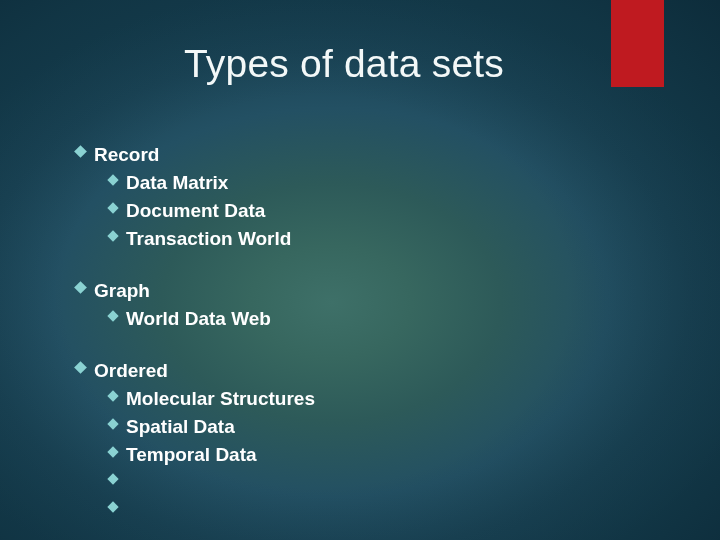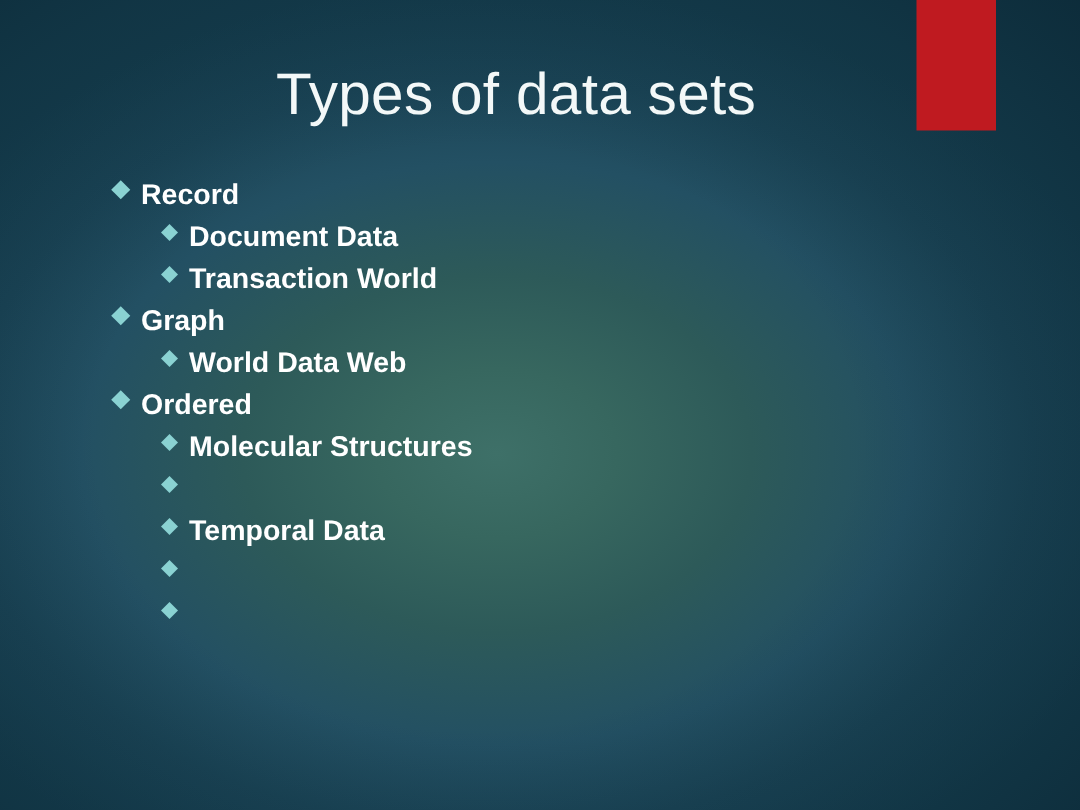--- a/index.html
+++ b/index.html
@@ -74,21 +74,21 @@
     width: 560px;
     z-index: 2;
   }
 
   .bullet-row {
     display: flex;
     align-items: baseline;
     height: 28px;
   }
 
-  .bullet-row.lvl1 { padding-left: 0px; }
+  .bullet-row.lvl1 { padding-left: 0px; margin-top: 24px; }
   .bullet-row.lvl2 { padding-left: 32px; }
 
   .marker {
     flex: 0 0 auto;
     position: relative;
     width: 20px;
     height: 18px;
   }
 
   .marker i {
@@ -144,20 +144,26 @@
     <div class="bullet-row lvl1">
       <span class="marker">
           <i></i>
         </span>
       <span class="item-text">Record</span>
     </div>
     <div class="bullet-row lvl2">
       <span class="marker">
           <i></i>
         </span>
+      <span class="item-text">Data Matrix</span>
+    </div>
+    <div class="bullet-row lvl2">
+      <span class="marker">
+          <i></i>
+        </span>
       <span class="item-text">Document Data</span>
     </div>
     <div class="bullet-row lvl2">
       <span class="marker">
           <i></i>
         </span>
       <span class="item-text">Transaction World</span>
     </div>
 
     <div class="bullet-row lvl1">
@@ -182,20 +188,21 @@
     <div class="bullet-row lvl2">
       <span class="marker">
           <i></i>
         </span>
       <span class="item-text">Molecular Structures</span>
     </div>
     <div class="bullet-row lvl2">
       <span class="marker">
           <i></i>
         </span>
+      <span class="item-text">Spatial Data</span>
     </div>
     <div class="bullet-row lvl2">
       <span class="marker">
           <i></i>
         </span>
       <span class="item-text">Temporal Data</span>
     </div>
     <div class="bullet-row lvl2">
       <span class="marker">
           <i></i>

